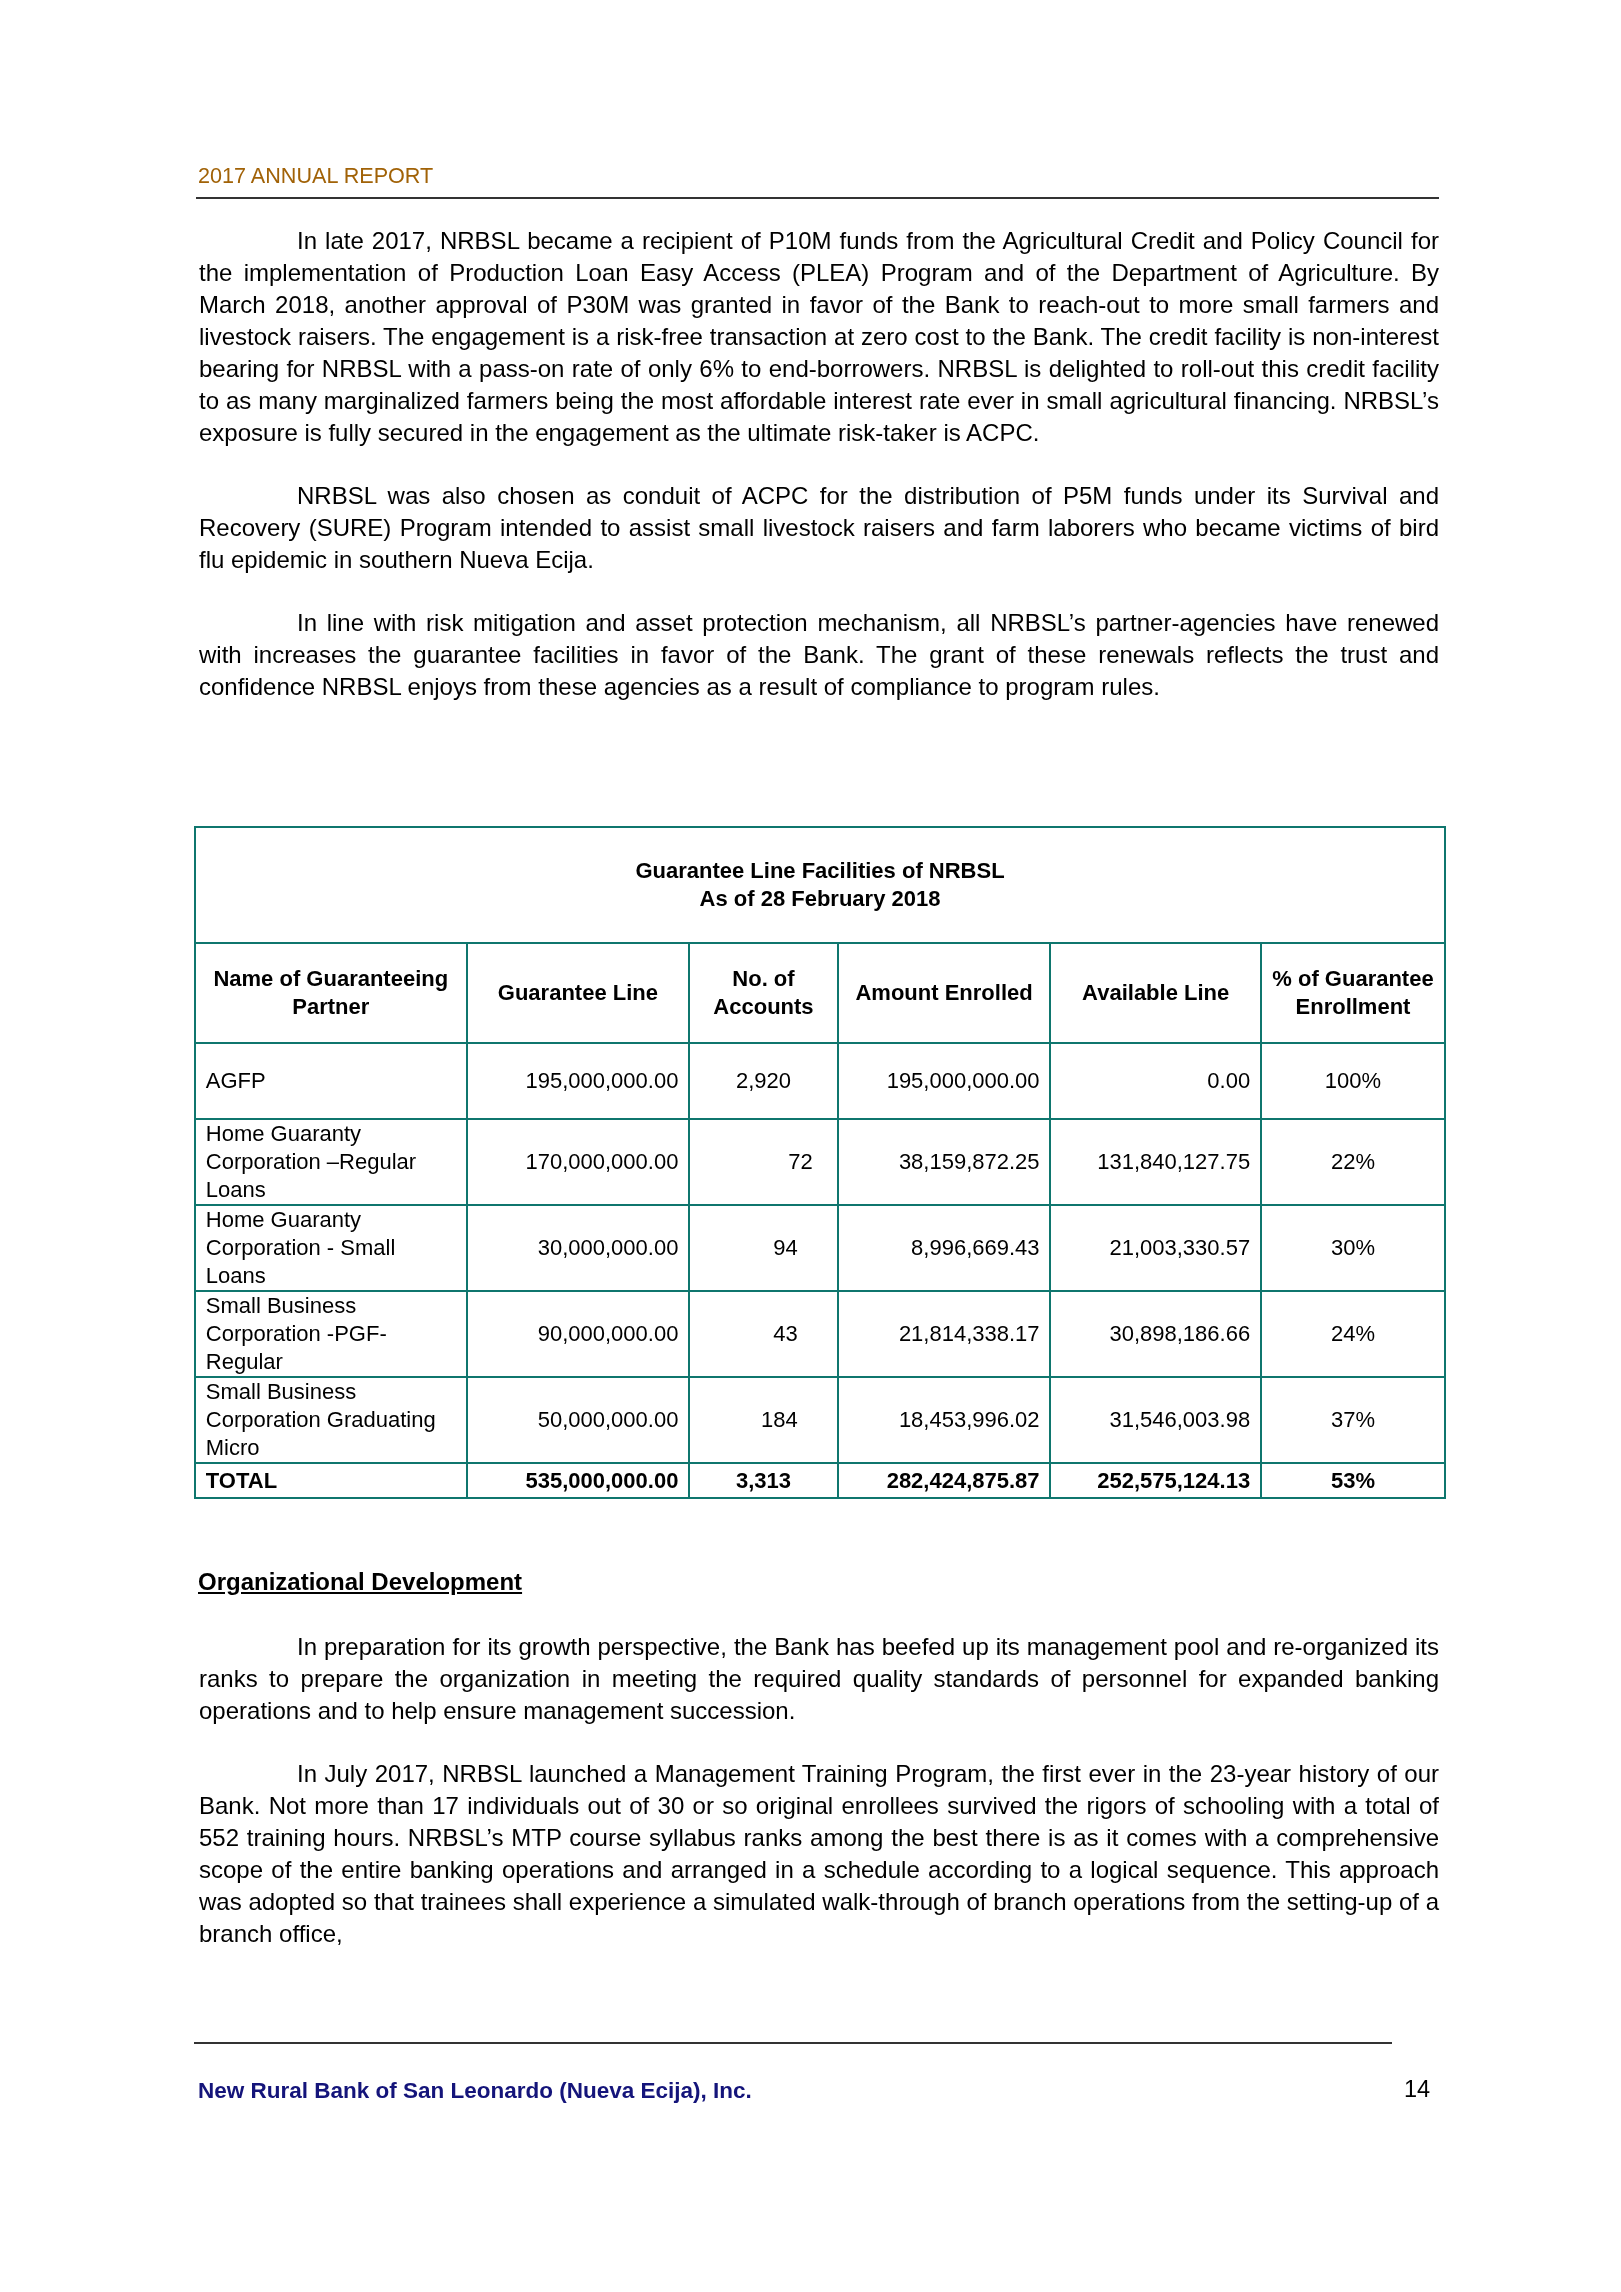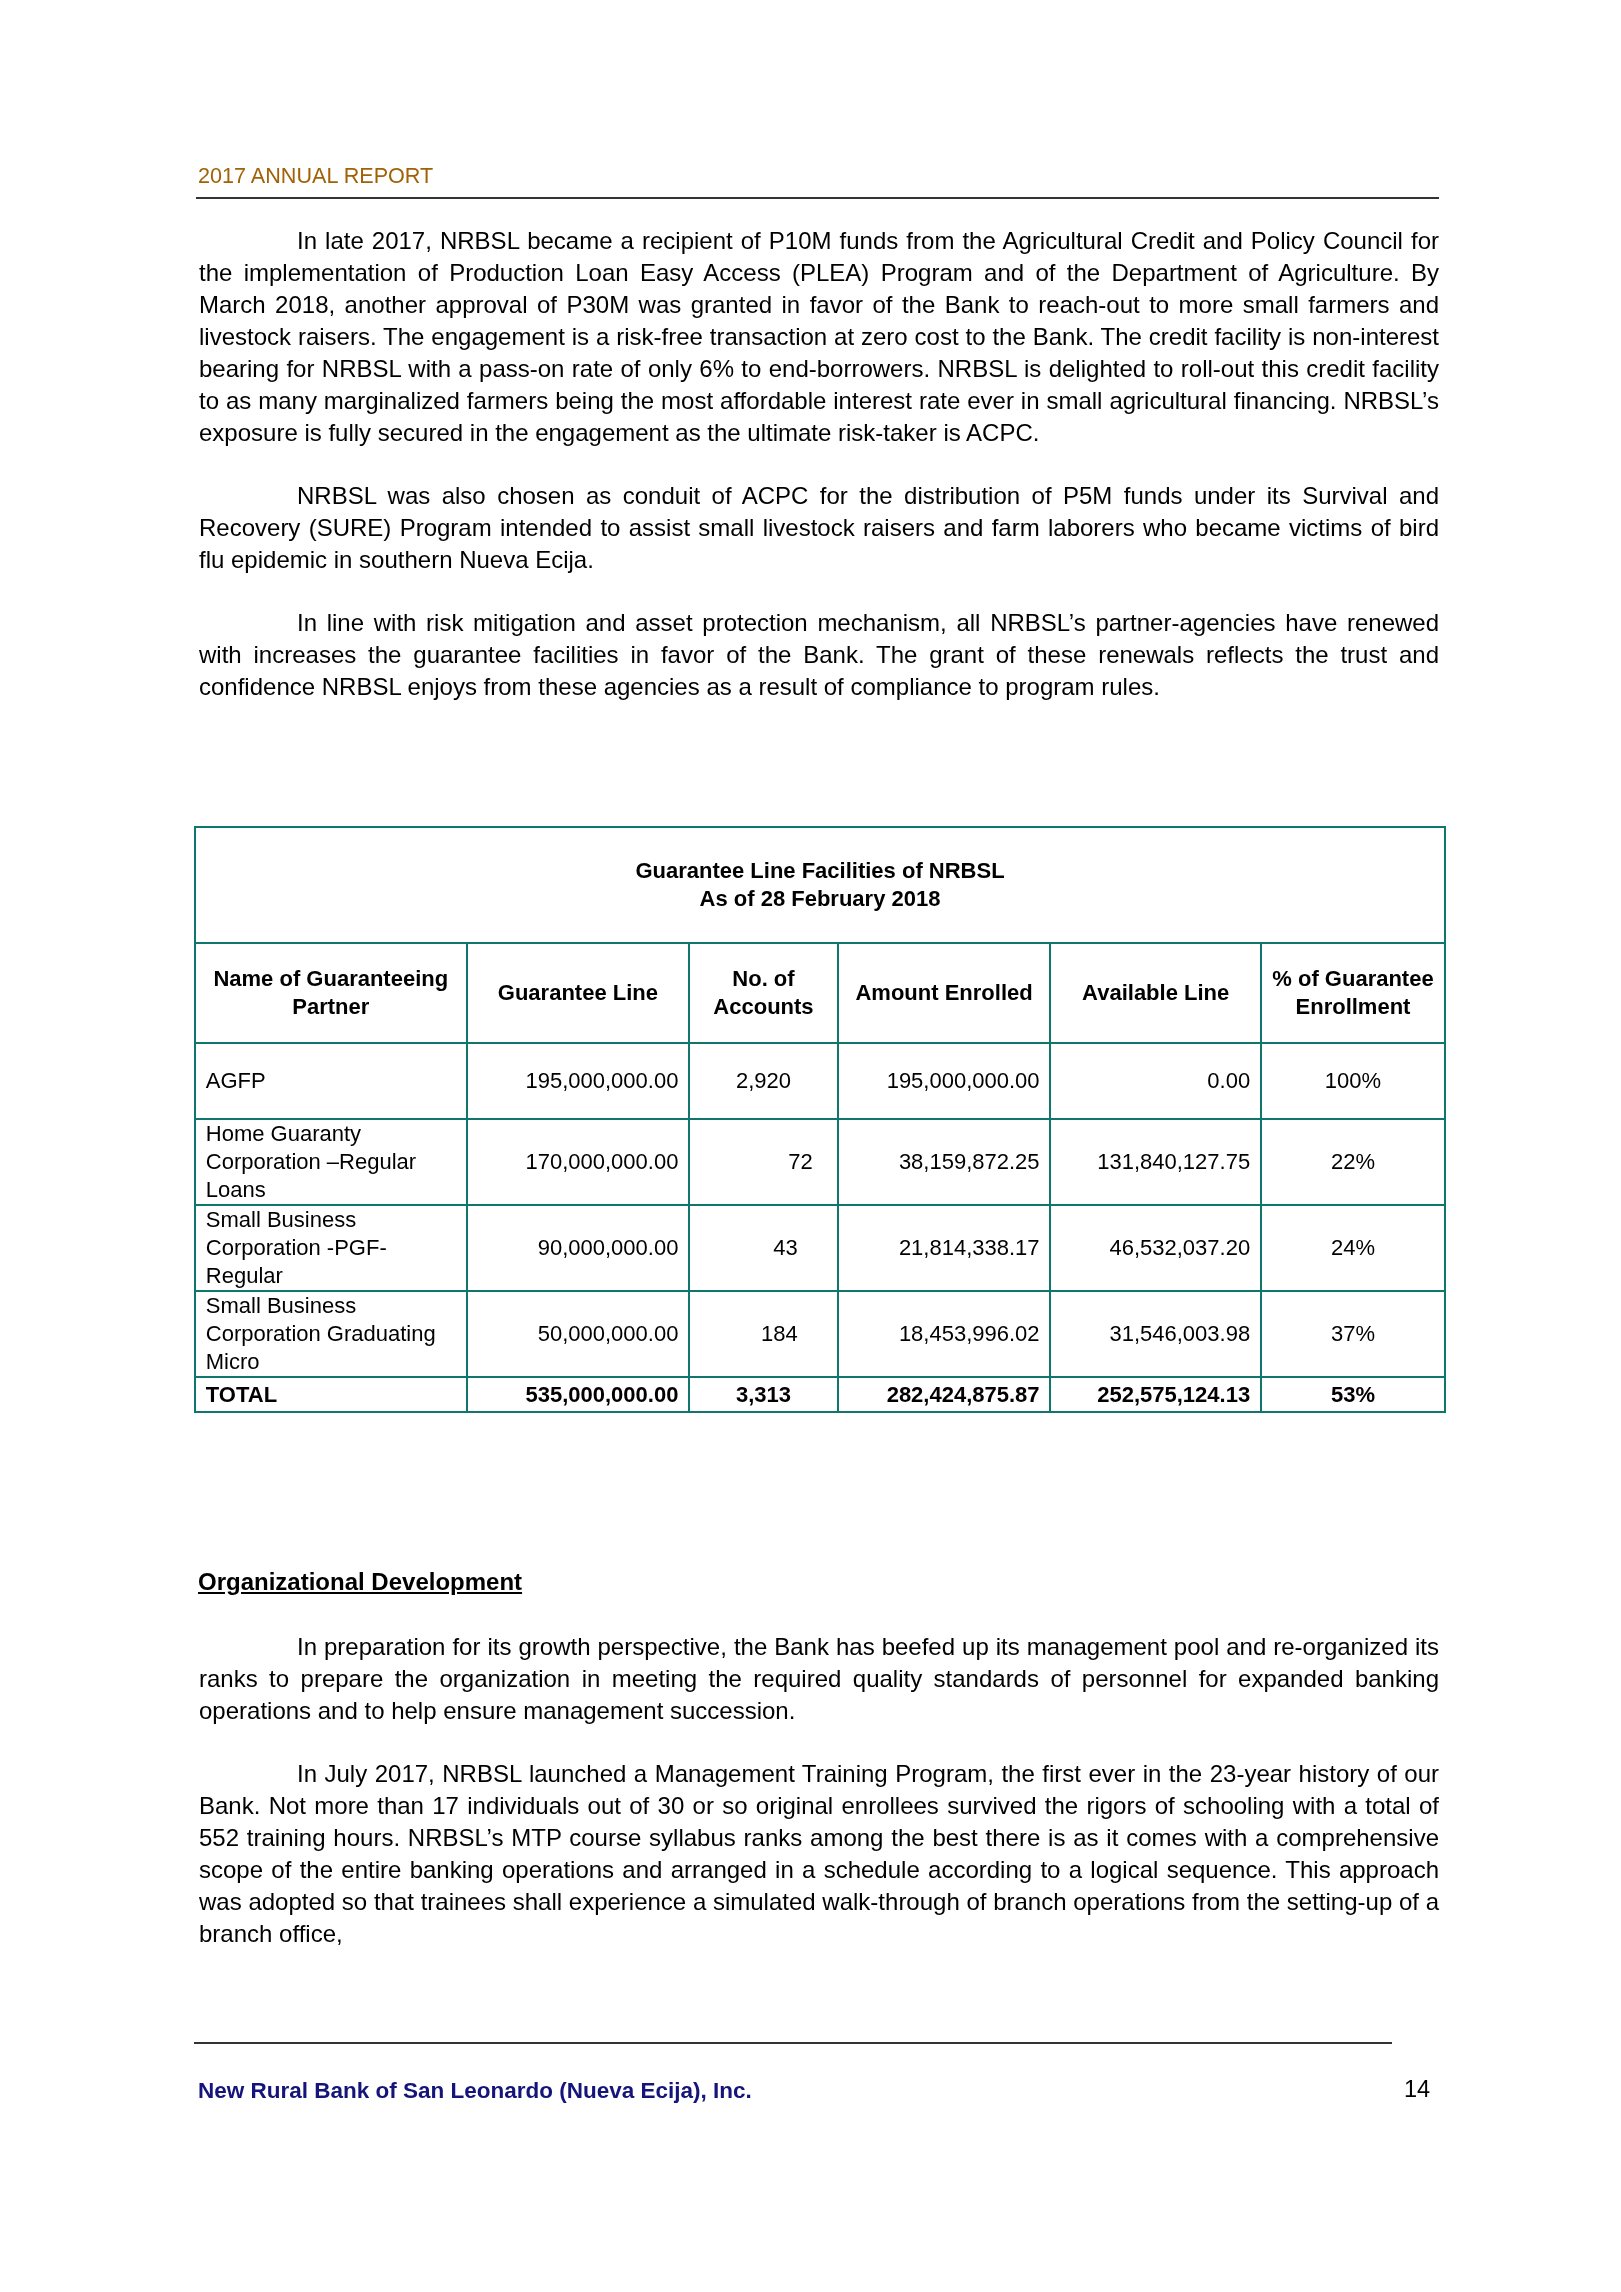--- a/index.html
+++ b/index.html
@@ -58,25 +58,33 @@
   </tr>
   <tr style="height:86px">
     <td>Home Guaranty Corporation –Regular Loans</td>
     <td class="num">170,000,000.00</td>
     <td class="num" style="padding-right:24px">72</td>
     <td class="num">38,159,872.25</td>
     <td class="num">131,840,127.75</td>
     <td class="ctr">22%</td>
   </tr>
   <tr style="height:86px">
+    <td>Home Guaranty Corporation - Small Loans</td>
+    <td class="num">30,000,000.00</td>
+    <td class="num" style="padding-right:39px">94</td>
+    <td class="num">8,996,669.43</td>
+    <td class="num">21,003,330.57</td>
+    <td class="ctr">30%</td>
+  </tr>
+  <tr style="height:86px">
     <td>Small Business Corporation -PGF-Regular</td>
     <td class="num">90,000,000.00</td>
     <td class="num" style="padding-right:39px">43</td>
     <td class="num">21,814,338.17</td>
-    <td class="num">46,532,037.20</td>
+    <td class="num">30,898,186.66</td>
     <td class="ctr">24%</td>
   </tr>
   <tr style="height:86px">
     <td>Small Business Corporation Graduating Micro</td>
     <td class="num">50,000,000.00</td>
     <td class="num" style="padding-right:39px">184</td>
     <td class="num">18,453,996.02</td>
     <td class="num">31,546,003.98</td>
     <td class="ctr">37%</td>
   </tr>

